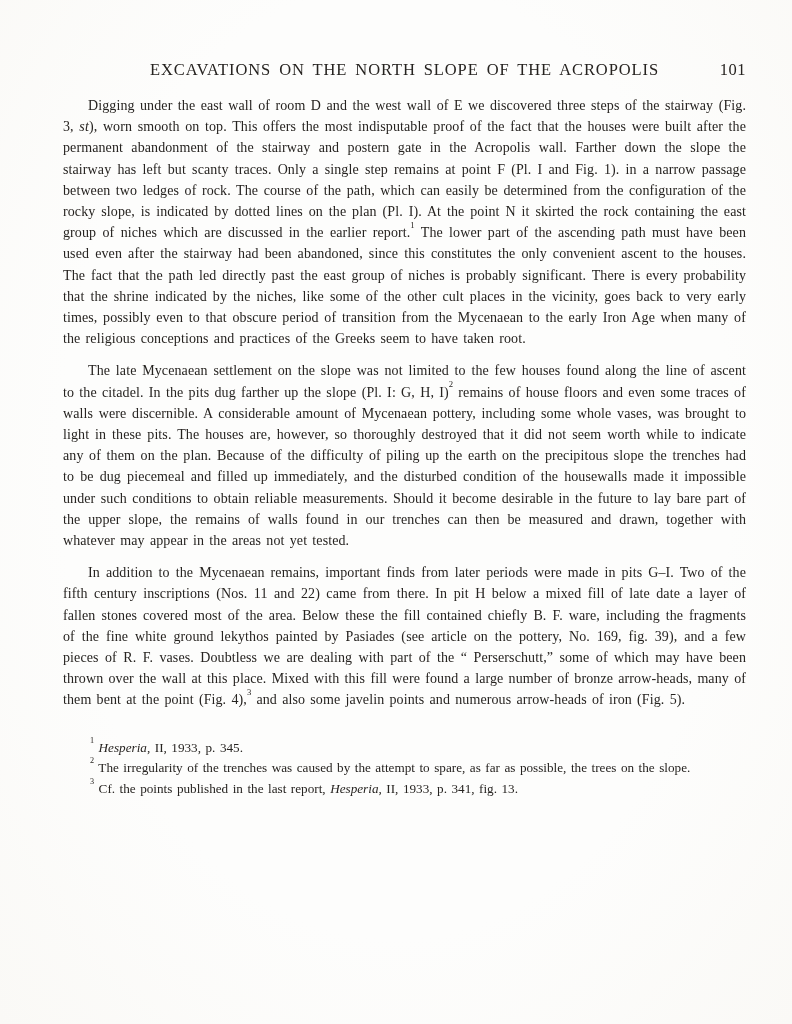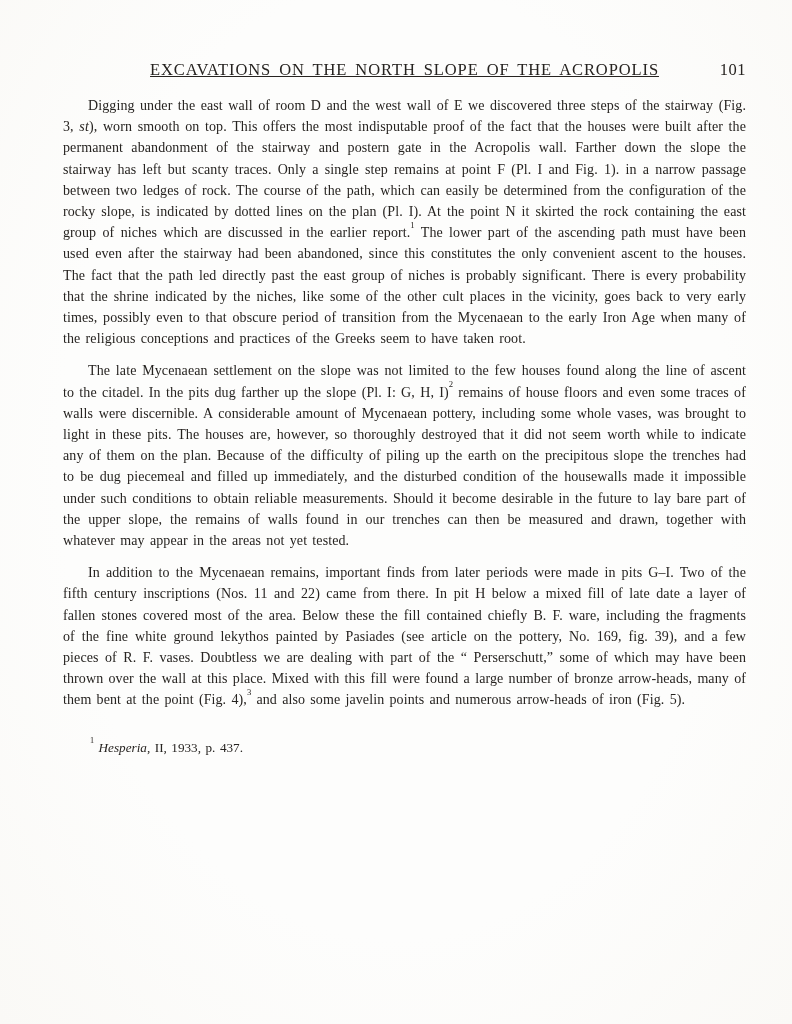--- a/index.html
+++ b/index.html
@@ -23,21 +23,20 @@
   .textblock {
     position: absolute;
     left: 63px;
     top: 60px;
     width: 683px;
   }
   .runninghead {
     position: relative;
     height: 22px;
     margin-bottom: 13px;
-    text-decoration: underline;
   }
   .runninghead .title {
     display: block;
     text-align: center;
     font-size: 16.5px;
     letter-spacing: 0.9px;
     word-spacing: 3px;
     white-space: nowrap;
   }
   .runninghead .pagenum {
@@ -88,17 +87,19 @@
       <span class="pagenum">101</span>
     </div>
 
     <p class="bodypara"><span>Digging under the east wall of room D and the west wall of E we discovered three steps of the stairway (Fig. 3, </span><i class="ital">st</i><span>), worn smooth on top. This offers the most indisputable proof of the fact that the houses were built after the permanent abandonment of the stairway and postern gate in the Acropolis wall. Farther down the slope the stairway has left but scanty traces. Only a single step remains at point F (Pl. I and Fig. 1). in a narrow passage between two ledges of rock. The course of the path, which can easily be determined from the configuration of the rocky slope, is indicated by dotted lines on the plan (Pl. I). At the point N it skirted the rock containing the east group of niches which are discussed in the earlier report.</span><sup class="fnmark">1</sup><span> The lower part of the ascending path must have been used even after the stairway had been abandoned, since this constitutes the only convenient ascent to the houses. The fact that the path led directly past the east group of niches is probably significant. There is every probability that the shrine indicated by the niches, like some of the other cult places in the vicinity, goes back to very early times, possibly even to that obscure period of transition from the Mycenaean to the early Iron Age when many of the religious conceptions and practices of the Greeks seem to have taken root.</span></p>
 
     <p class="bodypara"><span>The late Mycenaean settlement on the slope was not limited to the few houses found along the line of ascent to the citadel. In the pits dug farther up the slope (Pl. I: G, H, I)</span><sup class="fnmark">2</sup><span> remains of house floors and even some traces of walls were discernible. A considerable amount of Mycenaean pottery, including some whole vases, was brought to light in these pits. The houses are, however, so thoroughly destroyed that it did not seem worth while to indicate any of them on the plan. Because of the difficulty of piling up the earth on the precipitous slope the trenches had to be dug piecemeal and filled up immediately, and the disturbed condition of the housewalls made it impossible under such conditions to obtain reliable measurements. Should it become desirable in the future to lay bare part of the upper slope, the remains of walls found in our trenches can then be measured and drawn, together with whatever may appear in the areas not yet tested.</span></p>
 
     <p class="bodypara"><span>In addition to the Mycenaean remains, important finds from later periods were made in pits G–I. Two of the fifth century inscriptions (Nos. 11 and 22) came from there. In pit H below a mixed fill of late date a layer of fallen stones covered most of the area. Below these the fill contained chiefly B. F. ware, including the fragments of the fine white ground lekythos painted by Pasiades (see article on the pottery, No. 169, fig. 39), and a few pieces of R. F. vases. Doubtless we are dealing with part of the “ Perserschutt,” some of which may have been thrown over the wall at this place. Mixed with this fill were found a large number of bronze arrow-heads, many of them bent at the point (Fig. 4),</span><sup class="fnmark">3</sup><span> and also some javelin points and numerous arrow-heads of iron (Fig. 5).</span></p>
 
     <div class="footnotes">
-      <p class="footnote"><sup class="fnmark">1</sup><span> </span><i class="ital">Hesperia</i><span>, II, 1933, p. 437.</span></p>
+      <p class="footnote"><sup class="fnmark">1</sup><span> </span><i class="ital">Hesperia</i><span>, II, 1933, p. 345.</span></p>
+      <p class="footnote"><sup class="fnmark">2</sup><span> The irregularity of the trenches was caused by the attempt to spare, as far as possible, the trees on the slope.</span></p>
+      <p class="footnote"><sup class="fnmark">3</sup><span> Cf. the points published in the last report, </span><i class="ital">Hesperia</i><span>, II, 1933, p. 341, fig. 13.</span></p>
     </div>
 
   </div>
 </div>
 
 </body></html>

